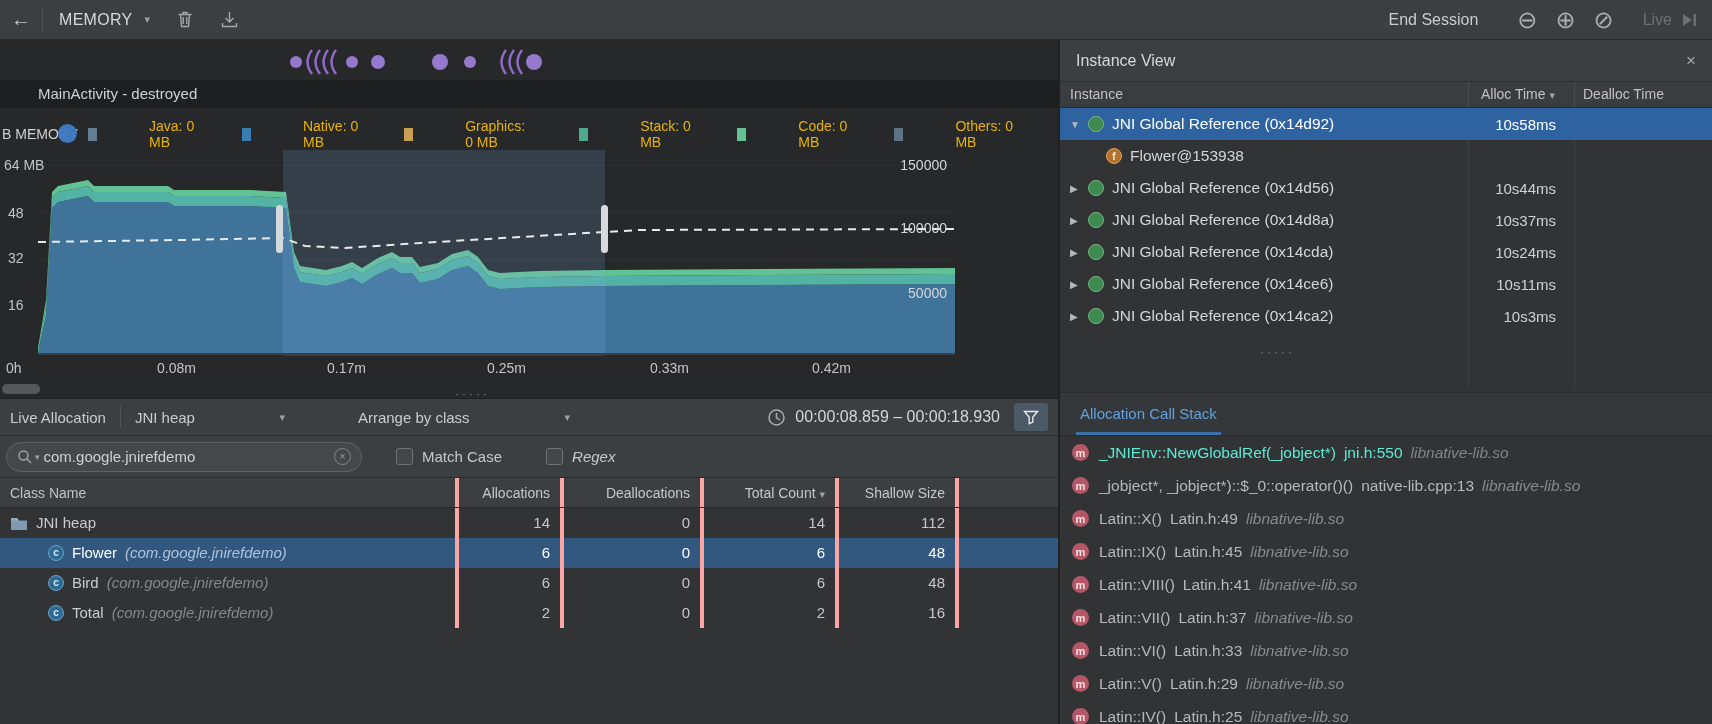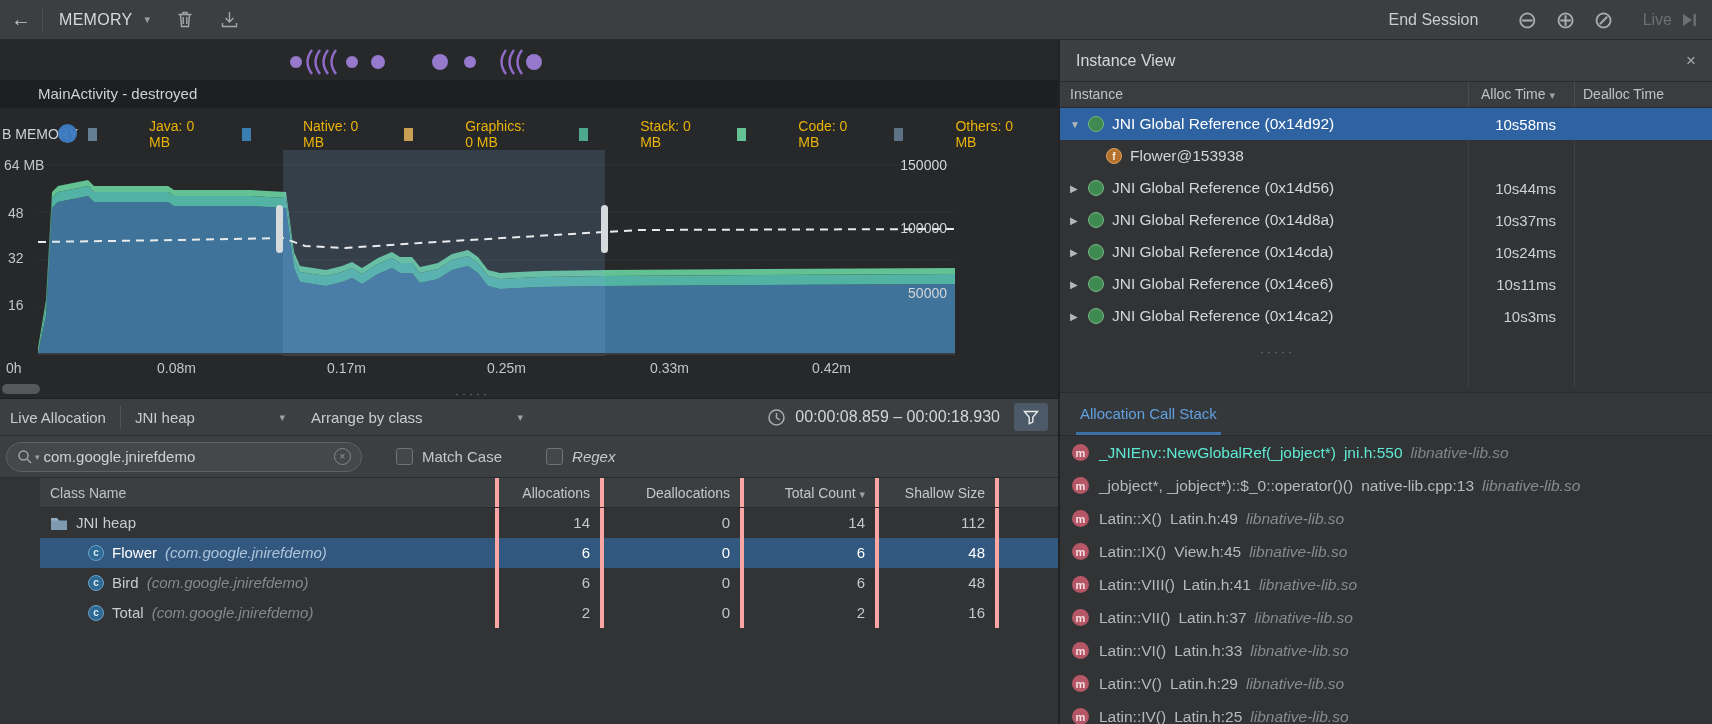--- a/index.html
+++ b/index.html
@@ -60,21 +60,21 @@
 
   
   .alloc-toolbar { position:absolute; top:358px; left:0; width:1058px; height:38px; background:#3c3f41;
                    border-top:1px solid #1e2021; border-bottom:1px solid #2a2c2d;
                    display:flex; align-items:center; z-index:4; }
   .la-label { font-size:15px; color:#c9cbcd; margin-left:10px; }
   .vsep { width:1px; height:22px; background:#515457; margin:0 14px; }
   .dd { display:flex; align-items:center; justify-content:space-between; margin-right:26px; }
   .dd .dd-label { font-size:15px; color:#c9cbcd; }
   .dd-heap { width:150px; }
-  .dd-arrange { width:212px; }
+  .dd-arrange { width:212px;margin-left:47px; }
   .time-group { margin-left:auto; display:flex; align-items:center; }
   .time-text { font-size:16px; color:#d4d6d8; margin-left:9px; }
   .filter-btn { width:34px; height:28px; background:#4c5a68; border-radius:3px; margin:0 10px 0 14px;
                 display:flex; align-items:center; justify-content:center; }
 
   
   .search-row { position:absolute; top:396px; left:0; width:1058px; height:42px; background:#3c3f41;
                 border-bottom:1px solid #2a2c2d; display:flex; align-items:center; }
   .search-field { width:356px; height:30px; margin-left:6px; background:#45484a; border:1px solid #5e6264;
                   border-radius:15px; display:flex; align-items:center; padding:0 10px; }
@@ -82,21 +82,21 @@
   .search-input { flex:1; background:transparent; border:none; outline:none; color:#cfd1d3;
                   font-size:15px; font-family:"Liberation Sans",sans-serif; }
   .clear-btn { width:17px; height:17px; border:1px solid #85888a; border-radius:50%; color:#9a9da0;
                font-size:10px; line-height:15px; text-align:center; }
   .cb-group { display:flex; align-items:center; margin-left:34px; }
   .cb-group.regex { margin-left:44px;font-style:italic; }
   .cb { width:17px; height:17px; background:#43474a; border:1px solid #6e7376; border-radius:3px; margin-right:9px; }
   .cb-label { font-size:15px; color:#c6c8ca; }
 
   
-  .class-table { position:absolute; top:438px; left:0; width:1058px; height:246px; background:#313335;padding-left:40px; }
+  .class-table { position:absolute; top:438px; left:0; width:1058px; height:246px; background:#313335; }
   .ct-header { height:30px; background:#3c3f41; border-bottom:1px solid #292b2d; display:flex; }
   .ct-row { height:30px; display:flex; }
   .cell { line-height:30px; font-size:15px; overflow:hidden; white-space:nowrap; }
   .w-name{width:455px;} .w-a{width:105px;} .w-d{width:140px;} .w-t{width:135px;} .w-s{width:120px;} .w-f{flex:1;}
   .hcell { font-size:14px; color:#c0c2c4; }
   .num { text-align:right; padding-right:10px; color:#c5c7c9; }
   .cell + .cell { border-left:4px solid #fca5a5; }
   .name-cell { display:flex; align-items:center; padding-left:10px; }
   .name-cell.indent { padding-left:48px; }
   .cn { color:#c9cbcd; margin-left:8px; }
@@ -473,21 +473,21 @@
     </div>
     <div class="acs-row">
       <span class="round-icon m-icon">m</span>
       <span class="meth">Latin::X()</span>
       <span class="loc">Latin.h:49</span>
       <span class="mod">libnative-lib.so</span>
     </div>
     <div class="acs-row">
       <span class="round-icon m-icon">m</span>
       <span class="meth">Latin::IX()</span>
-      <span class="loc">View.h:45</span>
+      <span class="loc">Latin.h:45</span>
       <span class="mod">libnative-lib.so</span>
     </div>
     <div class="acs-row">
       <span class="round-icon m-icon">m</span>
       <span class="meth">Latin::VIII()</span>
       <span class="loc">Latin.h:41</span>
       <span class="mod">libnative-lib.so</span>
     </div>
     <div class="acs-row">
       <span class="round-icon m-icon">m</span>

